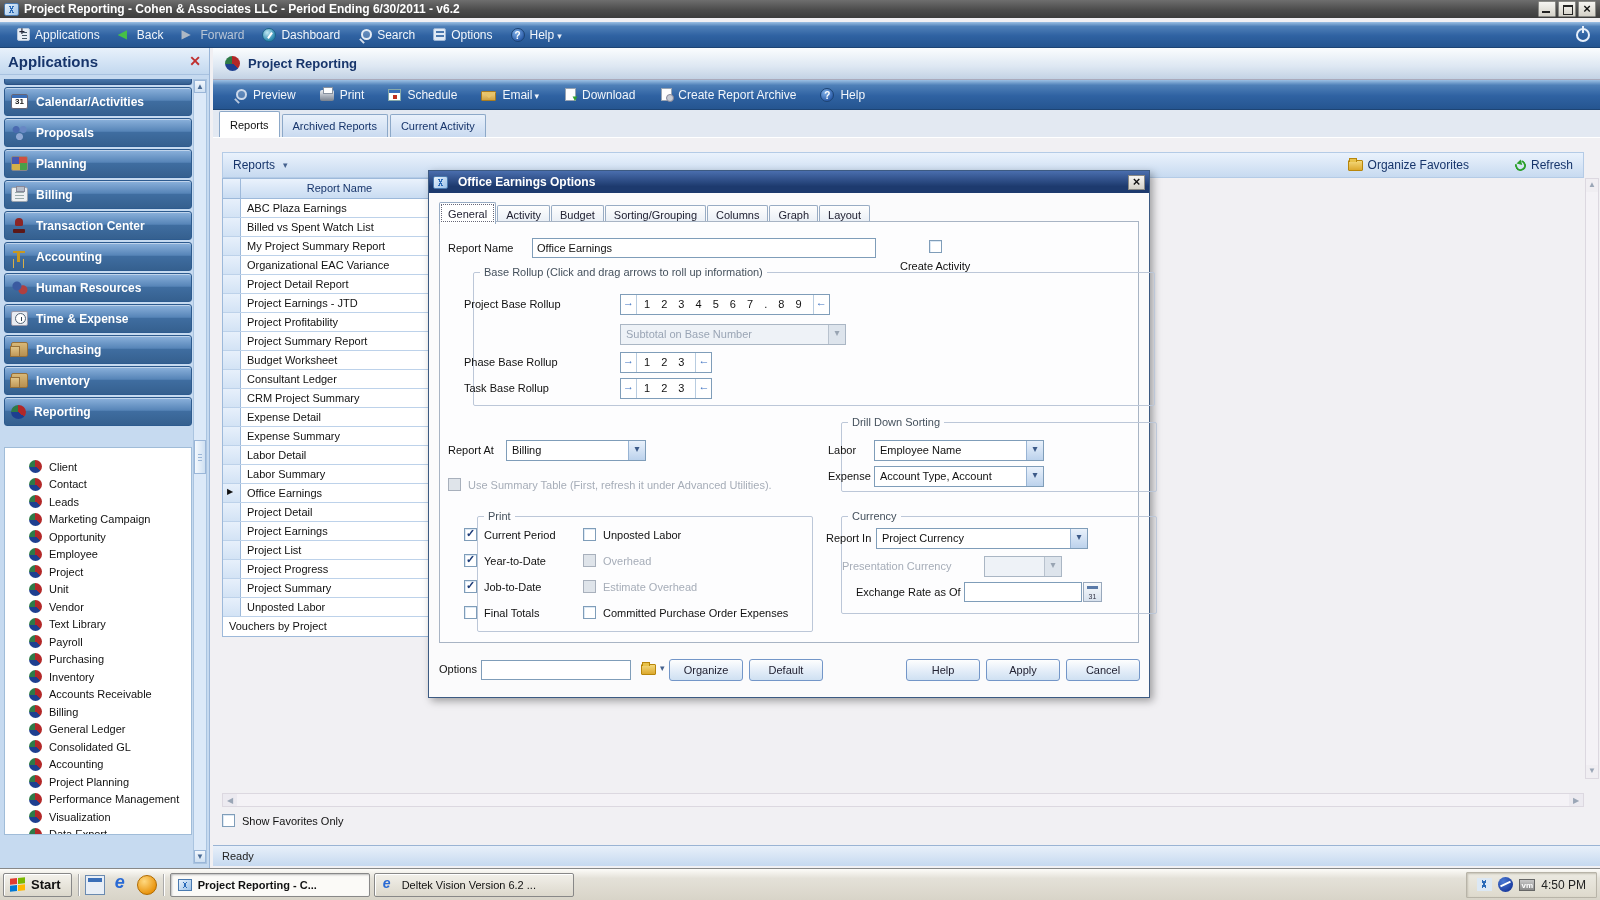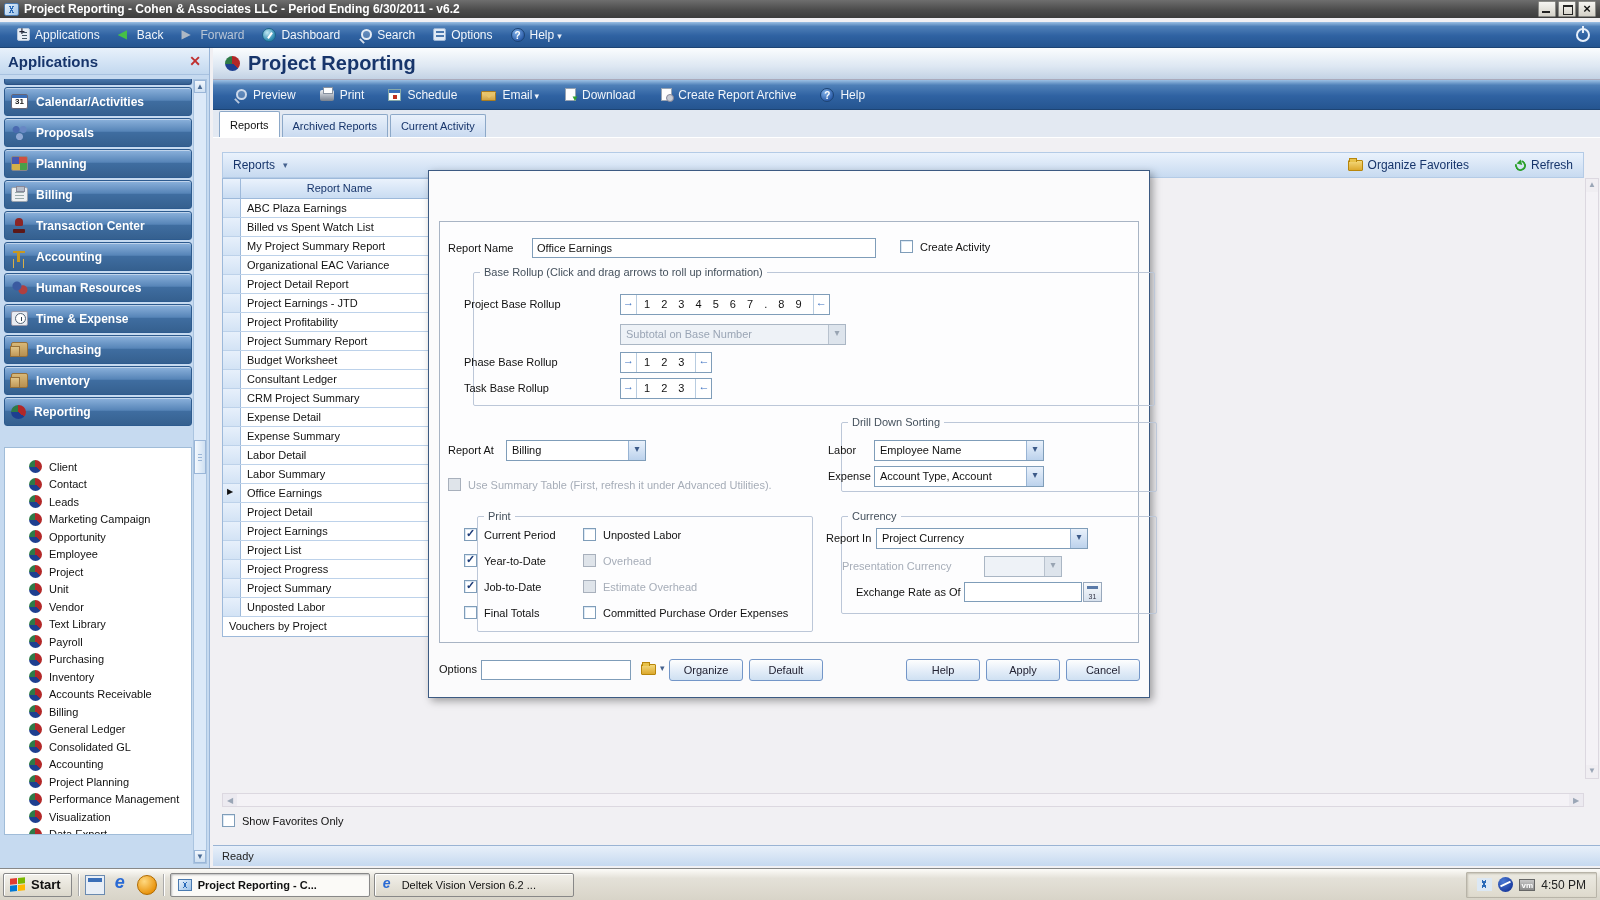--- a/index.html
+++ b/index.html
@@ -86,21 +86,21 @@
   .sb-item .ico-pie{width:13px;height:13px;}
   .sb-scroll{position:absolute;right:2px;top:31px;bottom:4px;width:14px;background:#dce9f8;border:1px solid #aac4e0;}
   .sb-arrow{position:absolute;left:0;right:0;height:13px;background:linear-gradient(#f2f7fd,#cfe0f2);border:1px solid #9ab6d8;color:#4a6a94;font-size:8px;text-align:center;line-height:12px;}
   .sb-arrow.up{top:0;} .sb-arrow.down{bottom:0;}
   .sb-thumb{position:absolute;left:0;right:0;top:360px;height:34px;background:linear-gradient(90deg,#f4f9fe,#cfe0f2);border:1px solid #9ab6d8;}
   .sb-thumb::before{content:"";position:absolute;left:3px;right:3px;top:13px;height:7px;background:repeating-linear-gradient(#9ab6d8 0 1px,transparent 1px 3px);}
 
   
   .workspace{position:absolute;left:213px;top:48px;right:0;bottom:32px;background:#f1f0f3;}
   .ws-header{position:absolute;left:0;top:0;right:0;height:32px;background:linear-gradient(#fbfdfe,#dde7f2 60%,#c3d2e4);border-bottom:1px solid #aab;display:flex;align-items:center;gap:8px;padding:0 12px;}
-  .ws-title{font-size:20px;font-weight:bold;color:#17356b;}
+  .ws-title{font-size:13px;font-weight:bold;color:#17356b;}
   .ws-toolbar{position:absolute;left:0;top:32px;right:0;height:30px;background:linear-gradient(#9cc0e4 0%,#4f80b8 18%,#2f62a2 55%,#255590 100%);display:flex;align-items:center;padding:0 10px;gap:4px;border-bottom:1px solid #1d4474;}
   .titem{display:flex;align-items:center;gap:6px;color:#f2f6fb;font-size:12px;padding:2px 10px;white-space:nowrap;}
   .titem .caret-after::after{content:"▾";font-size:9px;margin-left:2px;}
   .tabstrip{position:absolute;left:0;top:62px;right:0;height:28px;background:#e3e9f2;border-bottom:1px solid #fff;display:flex;align-items:flex-end;padding-left:6px;}
   .tab{height:23px;padding:0 10px;display:flex;align-items:center;background:linear-gradient(#e9f1fb,#c9daf0);border:1px solid #8ca8c8;border-bottom:none;border-radius:2px 2px 0 0;margin-right:2px;color:#17356b;font-size:11px;}
   .tab.active{background:#fff;height:26px;color:#111;position:relative;z-index:2;}
   .content{position:absolute;left:0;top:90px;right:0;bottom:23px;background:#f1f0f3;}
   .reports-bar{position:absolute;left:9px;right:16px;top:14px;height:26px;background:linear-gradient(#eaf2fc,#c7daf0);border:1px solid #b4cbe6;display:flex;align-items:center;padding:0 10px;color:#17356b;font-size:12px;}
   .rb-caret{font-size:9px;color:#44618e;margin-left:8px;}
   .rb-right{margin-left:auto;display:flex;align-items:center;gap:5px;color:#17356b;}
@@ -636,24 +636,59 @@
     </div>
     <div class="show-fav cb-item">
       <span class="cb"></span>
       <span>Show Favorites Only</span>
     </div>
   </div>
   <div class="statusbar">Ready</div>
 </div>
 
 <div class="dlg">
+  <div class="dlg-title">
+    <span class="deltek-logo"></span>
+    <span class="ttext">Office Earnings Options</span>
+    <span class="dlg-close"></span>
+  </div>
+  <div class="dlg-tabs">
+
+      <div class="dtab active">
+        <span>General</span>
+      </div>
+
+      <div class="dtab">
+        <span>Activity</span>
+      </div>
+
+      <div class="dtab">
+        <span>Budget</span>
+      </div>
+
+      <div class="dtab">
+        <span>Sorting/Grouping</span>
+      </div>
+
+      <div class="dtab">
+        <span>Columns</span>
+      </div>
+
+      <div class="dtab">
+        <span>Graph</span>
+      </div>
+
+      <div class="dtab">
+        <span>Layout</span>
+      </div>
+    </div>
   <div class="dlg-panel">
     <span class="lbl" style="left:8px;top:20px;">Report Name</span>
     <span class="txt" style="left:92px;top:16px;width:344px;">Office Earnings</span>
-    <div class="cb-item" style="position:absolute;left:460px;top:18px;">
+    <div class="cb-item" style="position:absolute;left:460px;top:18px;flex-direction:column;">
       <span class="cb"></span>
       <span>Create Activity</span>
     </div>
 
     <fieldset style="left:8px;top:44px;width:682px;height:140px;">
       <legend>Base Rollup (Click and drag arrows to roll up information)</legend>
     </fieldset>
     <span class="lbl" style="left:24px;top:76px;">Project Base Rollup</span>
     <span class="roll" style="left:180px;top:72px;">
       <span class="rarr r first"></span>

